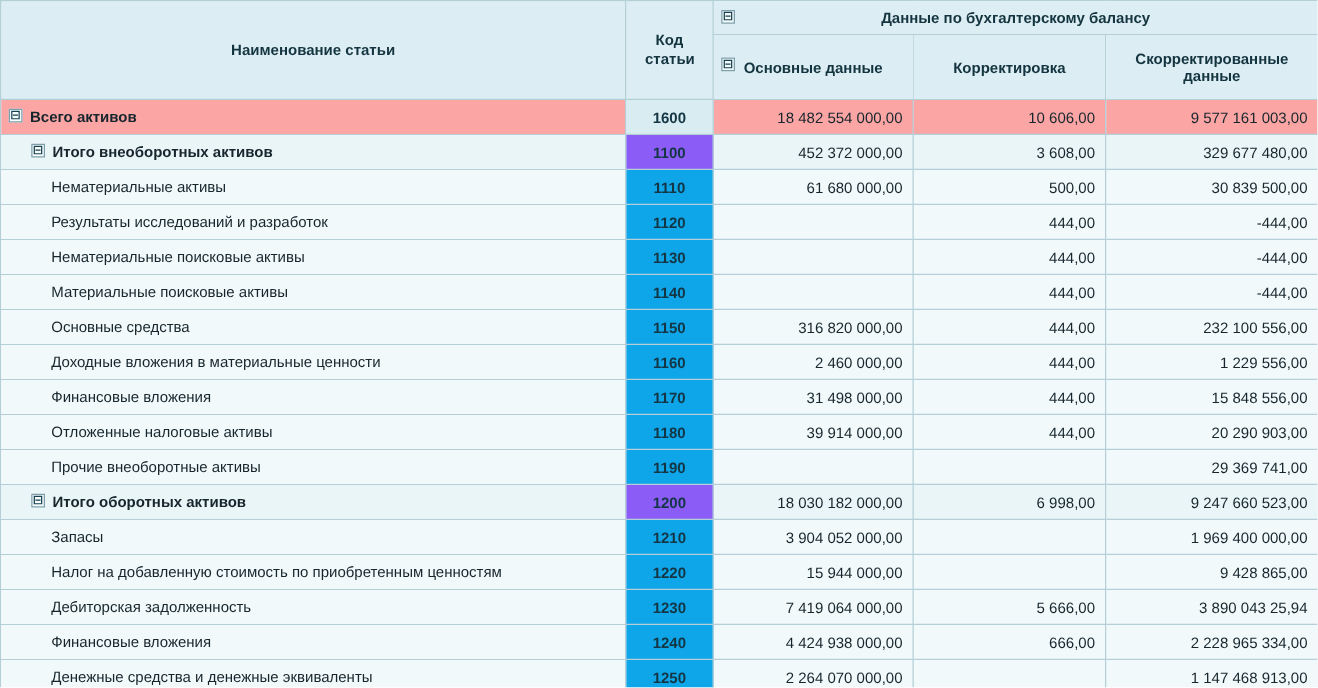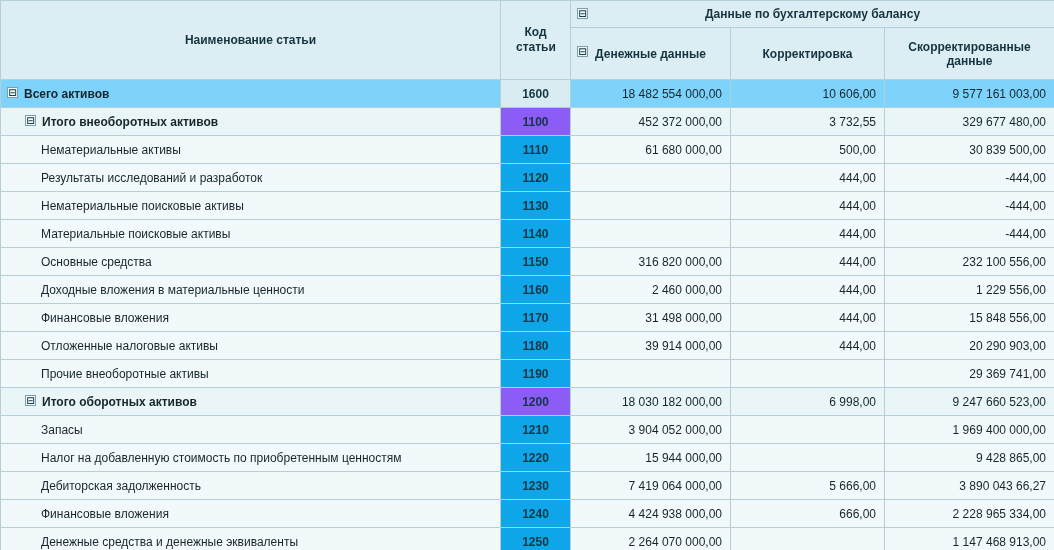--- a/index.html
+++ b/index.html
@@ -104,21 +104,21 @@
     text-align: center;
     font-weight: bold;
     color: #143644;
     margin-left: 48px;
   }
   td.num {
     text-align: right;
     padding: 0 8px 0 4px;
     white-space: nowrap;
   }
-  .row-l0 td { background: #7dd3fc; }
+  .row-l0 td { background: #fca5a5; }
   .row-l1 td { background: #eaf5f8; }
   .row-l2 td { background: #f2f9fb; }
   .row-l2 td.code { background: #0ea5e9; }
   .row-l1 td.code { background: #8b5cf6; }
   .row-l0 td.code { background: #d9ecf2; }
 
   .row-l0 td.name { font-weight: bold; padding-left: 6px; }
   .row-l1 td.name { font-weight: bold; padding-left: 24px; }
   .row-l2 td.name { font-weight: normal; padding-left: 40px; }
 
@@ -165,21 +165,21 @@
           <div>статьи</div>
         </th>
         <th class="hdr-group" colspan="3">
           <span class="expander">⊟</span>
           <span>Данные по бухгалтерскому балансу</span>
         </th>
       </tr>
       <tr>
         <th class="hdr-sub">
           <span class="expander">⊟</span>
-          <span>Денежные данные</span>
+          <span>Основные данные</span>
         </th>
         <th class="hdr-sub">
           <span>Корректировка</span>
         </th>
         <th class="hdr-sub">
           <span>Скорректированные данные</span>
         </th>
       </tr>
     </thead>
     <tbody id="tbody">
@@ -187,21 +187,21 @@
           <td class="name"><span class="tree">⊟</span><span class="label">Всего активов</span></td>
           <td class="code">1600</td>
           <td class="num">18 482 554 000,00</td>
           <td class="num">10 606,00</td>
           <td class="num">9 577 161 003,00</td>
         </tr>
         <tr class="row-l1">
           <td class="name"><span class="tree">⊟</span><span class="label">Итого внеоборотных активов</span></td>
           <td class="code">1100</td>
           <td class="num">452 372 000,00</td>
-          <td class="num">3 732,55</td>
+          <td class="num">3 608,00</td>
           <td class="num">329 677 480,00</td>
         </tr>
         <tr class="row-l2">
           <td class="name"><span class="label">Нематериальные активы</span></td>
           <td class="code">1110</td>
           <td class="num">61 680 000,00</td>
           <td class="num">500,00</td>
           <td class="num">30 839 500,00</td>
         </tr>
         <tr class="row-l2">
@@ -279,21 +279,21 @@
           <td class="code">1220</td>
           <td class="num">15 944 000,00</td>
           <td class="num"></td>
           <td class="num">9 428 865,00</td>
         </tr>
         <tr class="row-l2">
           <td class="name"><span class="label">Дебиторская задолженность</span></td>
           <td class="code">1230</td>
           <td class="num">7 419 064 000,00</td>
           <td class="num">5 666,00</td>
-          <td class="num">3 890 043 66,27</td>
+          <td class="num">3 890 043 25,94</td>
         </tr>
         <tr class="row-l2">
           <td class="name"><span class="label">Финансовые вложения</span></td>
           <td class="code">1240</td>
           <td class="num">4 424 938 000,00</td>
           <td class="num">666,00</td>
           <td class="num">2 228 965 334,00</td>
         </tr>
         <tr class="row-l2">
           <td class="name"><span class="label">Денежные средства и денежные эквиваленты</span></td>

